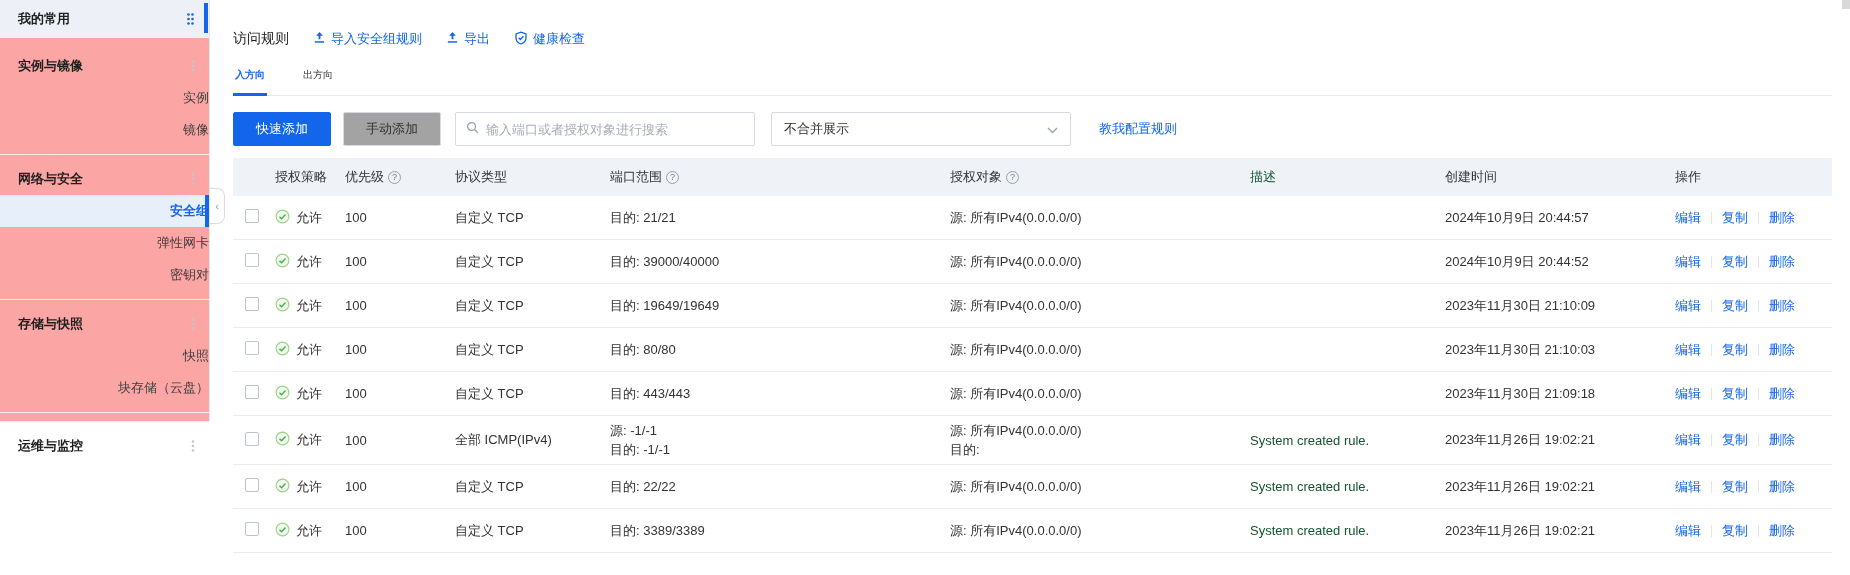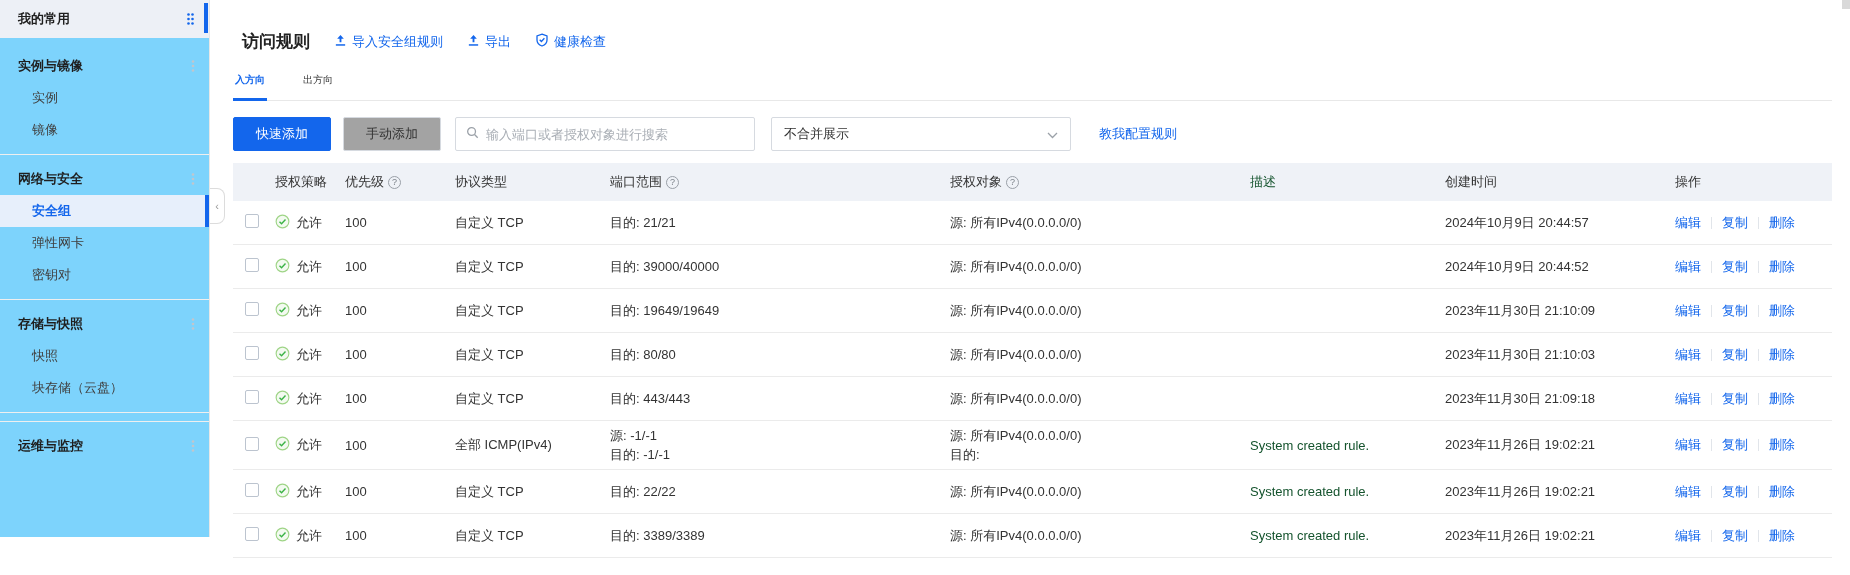--- a/index.html
+++ b/index.html
@@ -1,21 +1,21 @@
 <!DOCTYPE html>
 <html><head>
 <meta charset="utf-8">
 <style>
   * { margin:0; padding:0; box-sizing:border-box; }
   html,body { width:1850px; height:575px; overflow:hidden; background:#fff;
     font-family:"Liberation Sans","DejaVu Sans",sans-serif; color:#333; }
 
   
-  .sidebar { position:absolute; left:0; top:0; width:210px; height:537px;
-    background:#7dd3fc; border-right:1px solid #e7e7e7; font-size:13px; }
+  .sidebar { position:absolute; left:0; top:0; width:210px; height:421px;
+    background:#fca5a5; border-right:1px solid #e7e7e7; font-size:13px;text-align:right; }
   .pinned-row { height:38px; background:#edf0f6; display:flex; align-items:center;
     padding:0 14px 0 18px; font-weight:bold; color:#1f1f1f; position:relative; }
   .sidebar-thumb { position:absolute; right:1px; top:3px; width:4px; height:30px; background:#1366ec; }
   .dots { margin-left:auto; display:flex; align-items:center; }
   .section { }
   .section-header { height:32px; display:flex; align-items:center;
     padding:0 14px 0 18px; font-weight:bold; color:#1f1f1f; }
   .sub-item { height:32px; line-height:32px; padding-left:32px; color:#404040;
     position:relative; cursor:pointer; white-space:nowrap; }
   .sub-item.active { background:#e7effb; color:#1366ec; font-weight:bold; }
@@ -26,21 +26,21 @@
   .collapse-tab { position:absolute; left:210px; top:188px; width:15px; height:36px;
     background:#fff; border:1px solid #dcdcdc; border-left:none;
     border-radius:0 8px 8px 0; display:flex; align-items:center; justify-content:center;
     color:#9a9a9a; font-size:11px; cursor:pointer; z-index:5; }
   .corner-nub { position:absolute; right:0; top:0; width:8px; height:9px; background:#d9d9d9; }
 
   
   .content { position:absolute; left:211px; top:0; right:0; bottom:0; padding:30px 18px 0 22px; }
 
   .toolbar { display:flex; align-items:center; }
-  .page-title { font-size:17px; font-weight:700; color:#222;margin-left:9px; }
+  .page-title { font-size:14px; font-weight:400; color:#222; }
   .tool-link { display:inline-flex; align-items:center; gap:5px; color:#1366ec;
     font-size:13px; margin-left:24px; cursor:pointer; text-decoration:none; }
 
   .tabs { display:flex; gap:34px; margin-top:14px; border-bottom:1px solid #e8e8e8; }
   .tab { padding:6px 2px 11px; font-size:10px; color:#333; cursor:pointer; border-bottom:3px solid transparent; margin-bottom:-1px; }
   .tab.active { color:#1366ec; font-weight:bold; border-bottom-color:#1366ec; }
 
   .controls { display:flex; align-items:center; margin-top:16px; }
   .btn { height:34px; font-size:13px; display:inline-flex; align-items:center;
     justify-content:center; border-radius:2px; cursor:pointer; padding:0 22px; }

